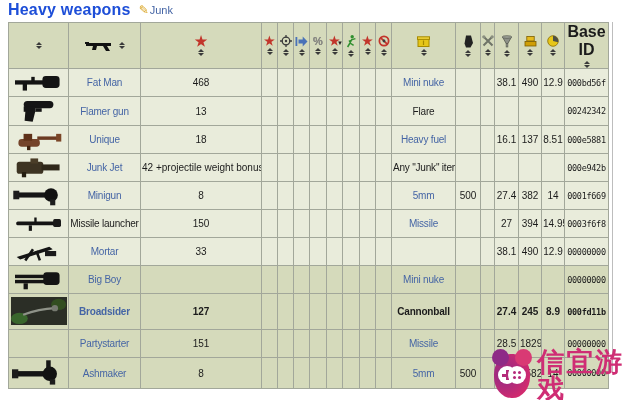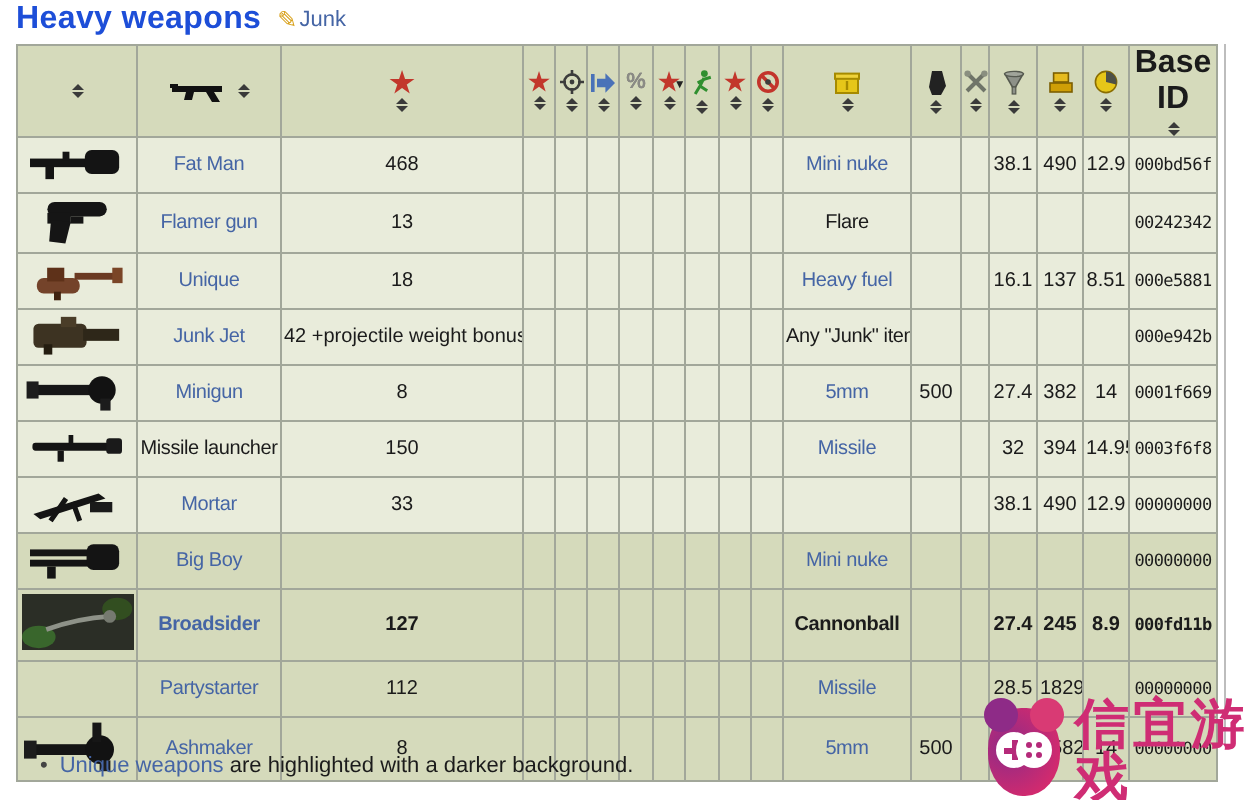--- a/index.html
+++ b/index.html
@@ -409,21 +409,21 @@
           <td class="stat"></td>
           <td class="stat"></td>
           <td class="stat"></td>
           <td class="stat"></td>
           <td class="stat"></td>
           <td class="stat"></td>
           <td class="stat"></td>
           <td class="ammo"><span class="link">Missile</span></td>
           <td class="num"></td>
           <td class="stat"></td>
-          <td class="num">32</td>
+          <td class="num">27</td>
           <td class="num">394</td>
           <td class="num">14.95</td>
           <td class="base">0003f6f8</td>
         </tr>
         <tr class="normal">
           <td class="imgc"><span class="wimg">
               <svg width="54" height="24" viewBox="0 0 60 28">
                 <path d="M4 21 L42 9 L46 12 L8 24 z" fill="#141414"></path>
                 <path d="M14 25 L23 12 M31 25 L27 14" stroke="#141414" stroke-width="3"></path>
                 <rect x="37" y="14" width="13" height="6" fill="#1a1a1a"></rect>
@@ -498,21 +498,21 @@
           <td class="num"></td>
           <td class="stat"></td>
           <td class="num">27.4</td>
           <td class="num">245</td>
           <td class="num">8.9</td>
           <td class="base">000fd11b</td>
         </tr>
         <tr class="unique">
           <td class="imgc"></td>
           <td class="nm"><span class="link">Partystarter</span></td>
-          <td class="dmg">112</td>
+          <td class="dmg">151</td>
           <td class="stat"></td>
           <td class="stat"></td>
           <td class="stat"></td>
           <td class="stat"></td>
           <td class="stat"></td>
           <td class="stat"></td>
           <td class="stat"></td>
           <td class="stat"></td>
           <td class="ammo"><span class="link">Missile</span></td>
           <td class="num"></td>
@@ -548,23 +548,20 @@
           <td class="num">27.4</td>
           <td class="num">1582</td>
           <td class="num">14</td>
           <td class="base">00000000</td>
         </tr>
       </tbody>
   </table>
 
   <div class="edge-line"></div>
 
-  <div class="footnote">
-    <span class="bullet">•</span><span class="link">Unique weapons</span><span> are highlighted with a darker background.</span>
-  </div>
 
   <div class="watermark">
     <span class="wm-logo">
       <i class="eye l">
           <i class="dpad"></i>
         </i>
       <i class="eye r">
           <i class="dots"></i>
         </i>
     </span>

